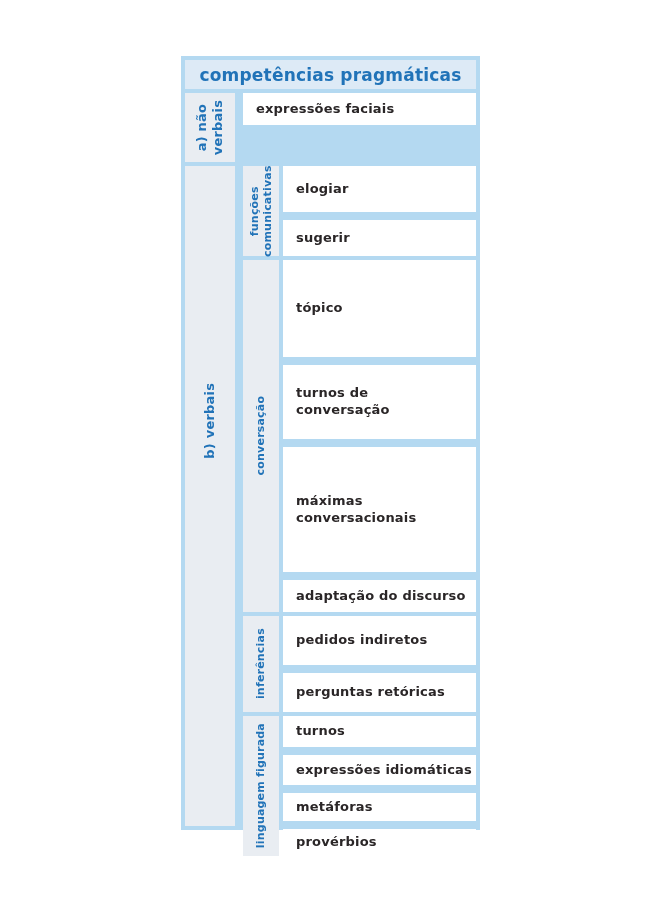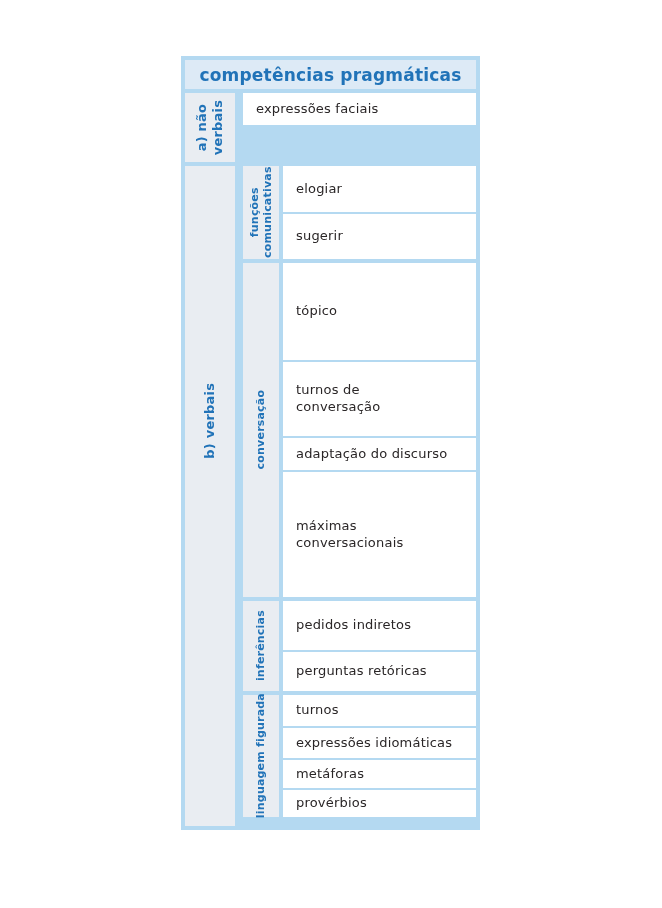--- a/index.html
+++ b/index.html
@@ -40,26 +40,26 @@
     width: 50px;
     flex-shrink: 0;
     background: #e9edf2;
   }
   .rows {
     flex: 1;
     display: flex;
     flex-direction: column;
   }
   .section-a .rows { gap: 5px; }
-  .group .rows { gap: 2px; }
+  .group .rows { gap: 8px; }
   .cell {
     background: #ffffff;
     color: #2a2627;
     font-size: 13px;
-    font-weight: 400;
+    font-weight: 700;
     letter-spacing: 0.2px;
     line-height: 1.3;
     display: flex;
     align-items: center;
     padding-left: 13px;
     box-sizing: border-box;
     white-space: pre-line;
     flex-shrink: 0;
   }
   .groups {
@@ -117,35 +117,35 @@
     </div>
     <div class="groups">
 
       <div class="group">
         <div class="l2 vcell">
           <span class="vtext">funções
 comunicativas</span>
         </div>
         <div class="rows">
           <div class="cell" style="height:46px">elogiar</div>
-          <div class="cell" style="height:45px">sugerir</div>
+          <div class="cell" style="height:36px">sugerir</div>
         </div>
       </div>
 
       <div class="group">
         <div class="l2 vcell">
           <span class="vtext">conversação</span>
         </div>
         <div class="rows">
           <div class="cell" style="height:97px">tópico</div>
           <div class="cell" style="height:74px">turnos de
 conversação</div>
-          <div class="cell" style="height:32px">adaptação do discurso</div>
           <div class="cell" style="height:125px">máximas
 conversacionais</div>
+          <div class="cell" style="height:32px">adaptação do discurso</div>
         </div>
       </div>
 
       <div class="group">
         <div class="l2 vcell">
           <span class="vtext">inferências</span>
         </div>
         <div class="rows">
           <div class="cell" style="height:49px">pedidos indiretos</div>
           <div class="cell" style="height:39px">perguntas retóricas</div>

